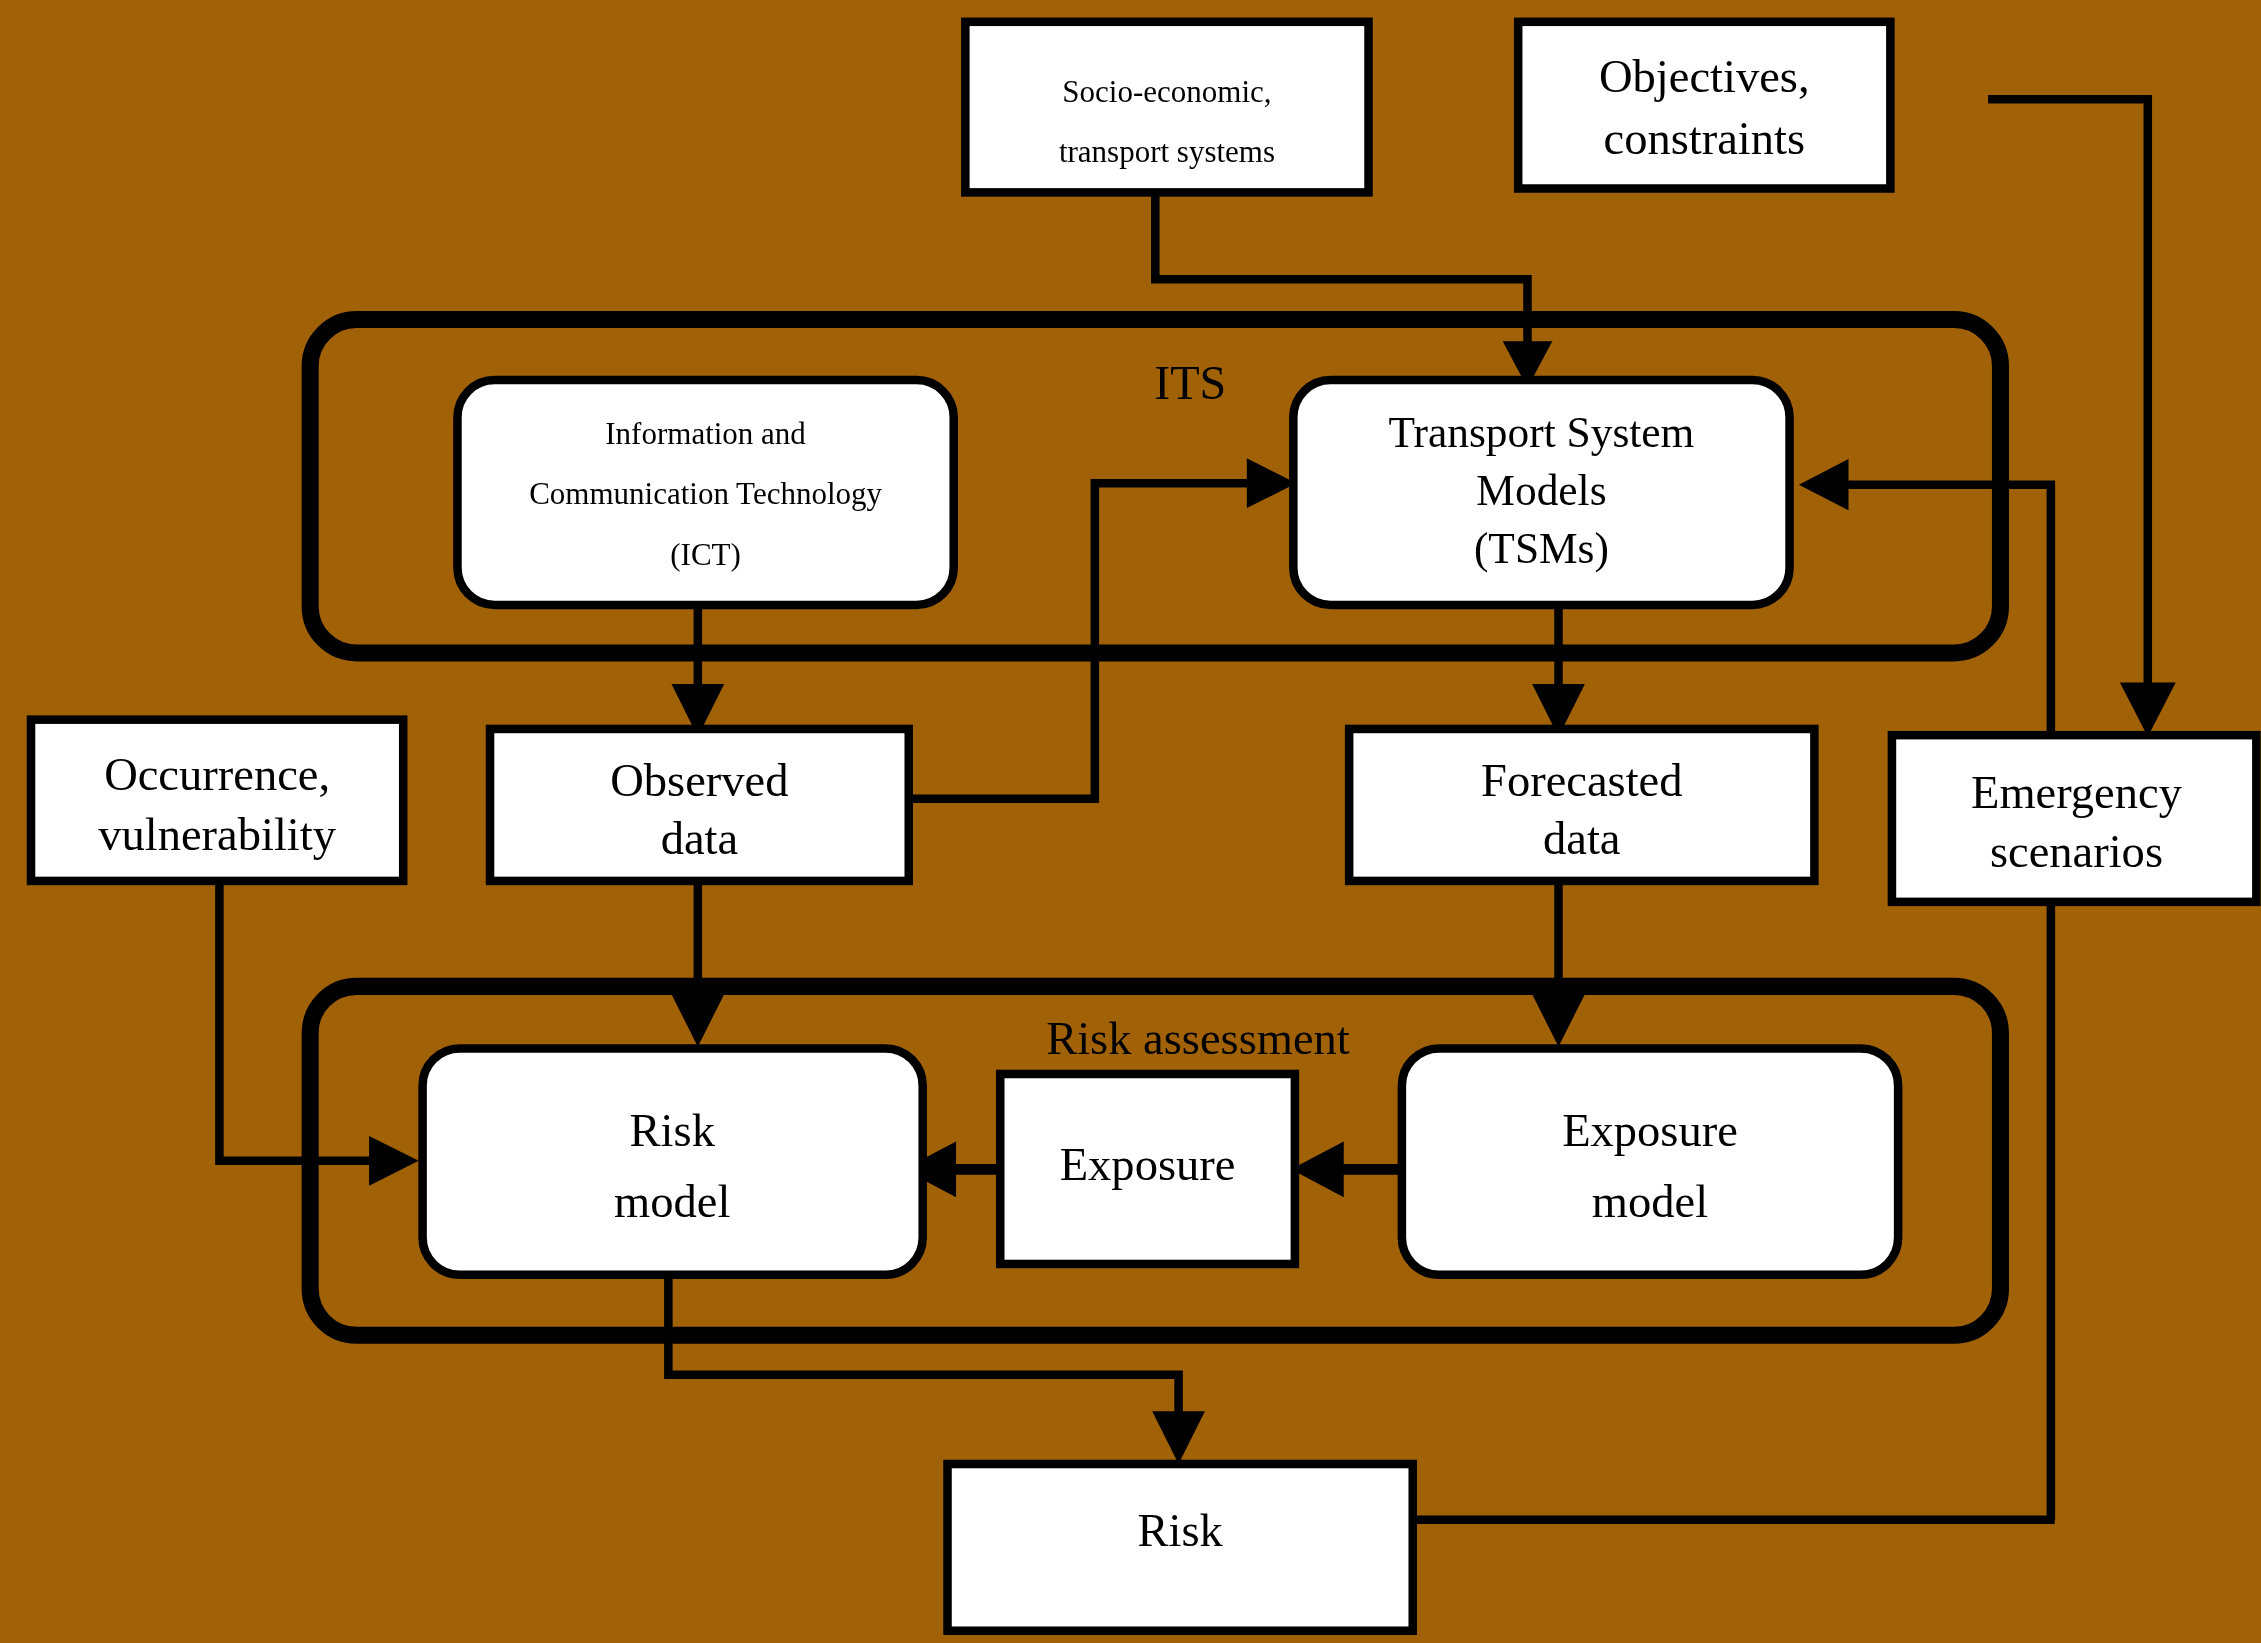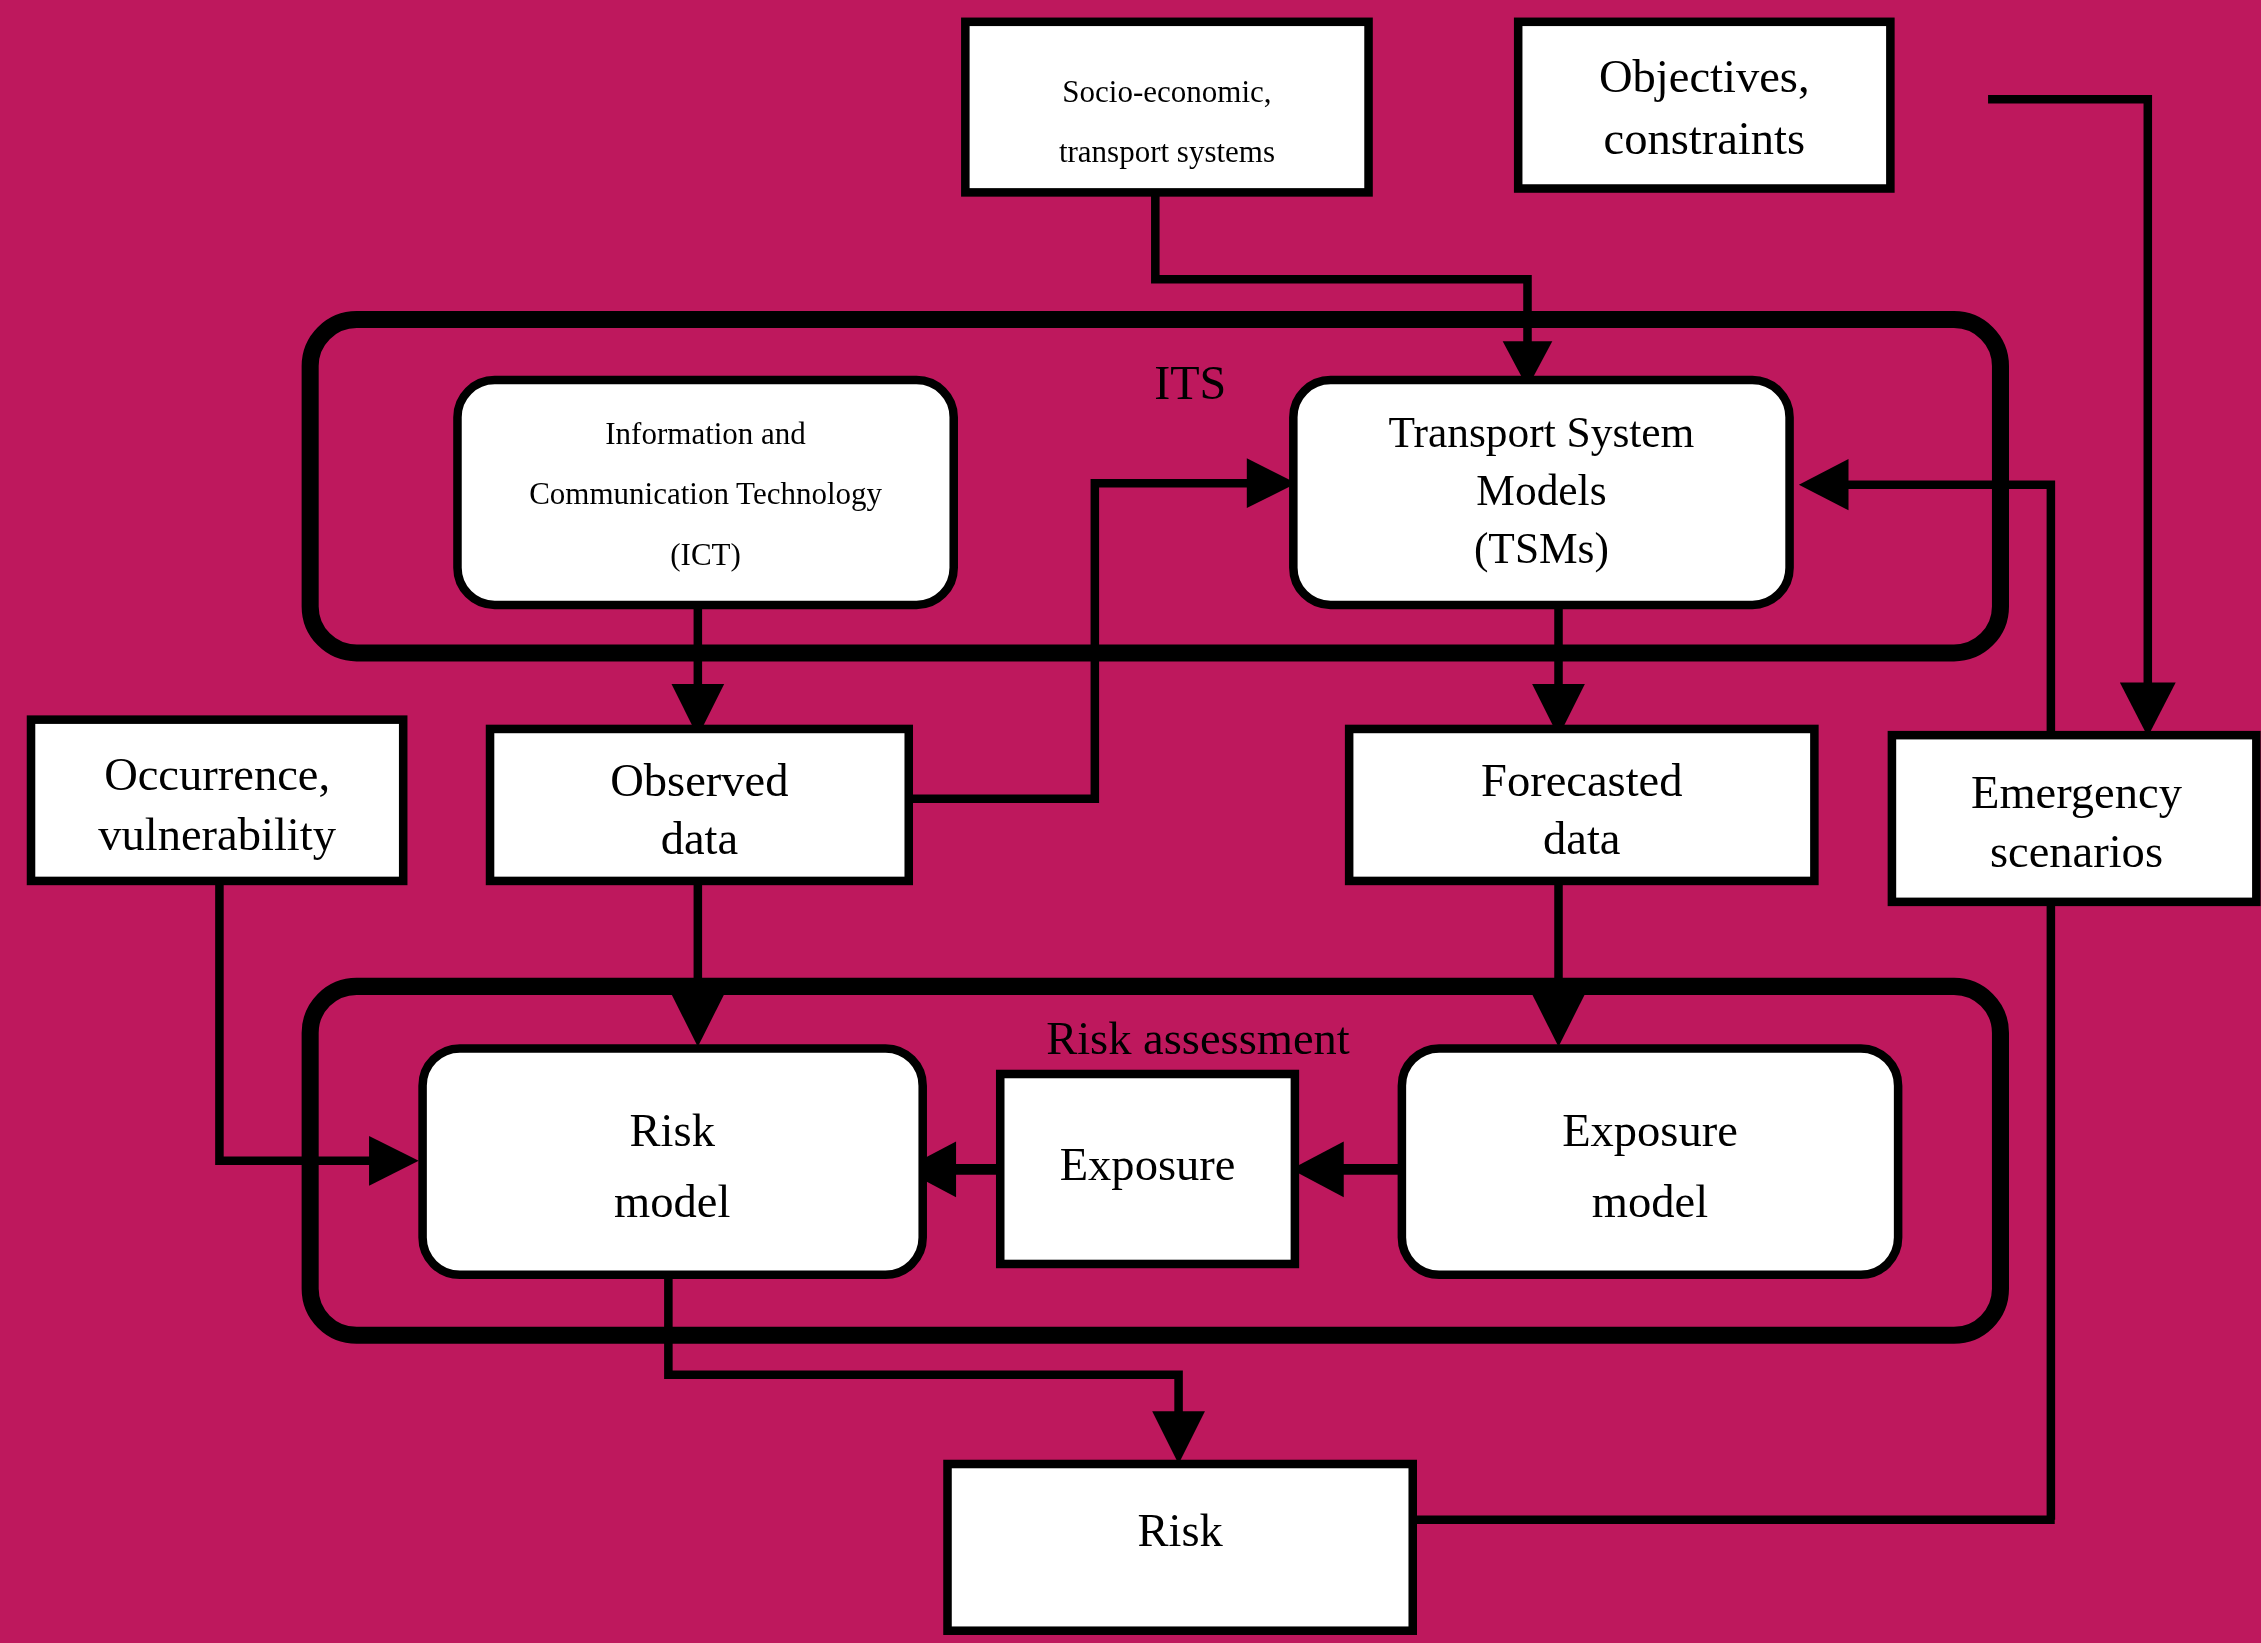--- a/index.html
+++ b/index.html
@@ -1,16 +1,16 @@
 <!DOCTYPE html>
 <html style="font-size:12.4px"><head>
 <meta charset="utf-8">
 <style>
   html,body{margin:0;padding:0;background:#ffffff;}
-  #stage{position:relative;width:2261px;height:1644px;background:#be185d;
+  #stage{position:relative;width:2261px;height:1644px;background:#a16207;
          font-family:"Liberation Serif","DejaVu Serif",serif;}
   svg{position:absolute;top:0;left:0;width:2261px;height:1644px;}
   .txt{fill:#000;text-anchor:middle;dominant-baseline:middle;font-family:"Liberation Serif","DejaVu Serif",serif;}
   .t-big{font-size:60px;}
   .t-mid{font-size:56px;}
   .t-sm{font-size:40px;}
   .t-its{font-size:62px;}
   .bx{fill:#ffffff;stroke:#000000;}
   .bx-thin{stroke-width:11;}
   .bx-round{stroke-width:11;}

